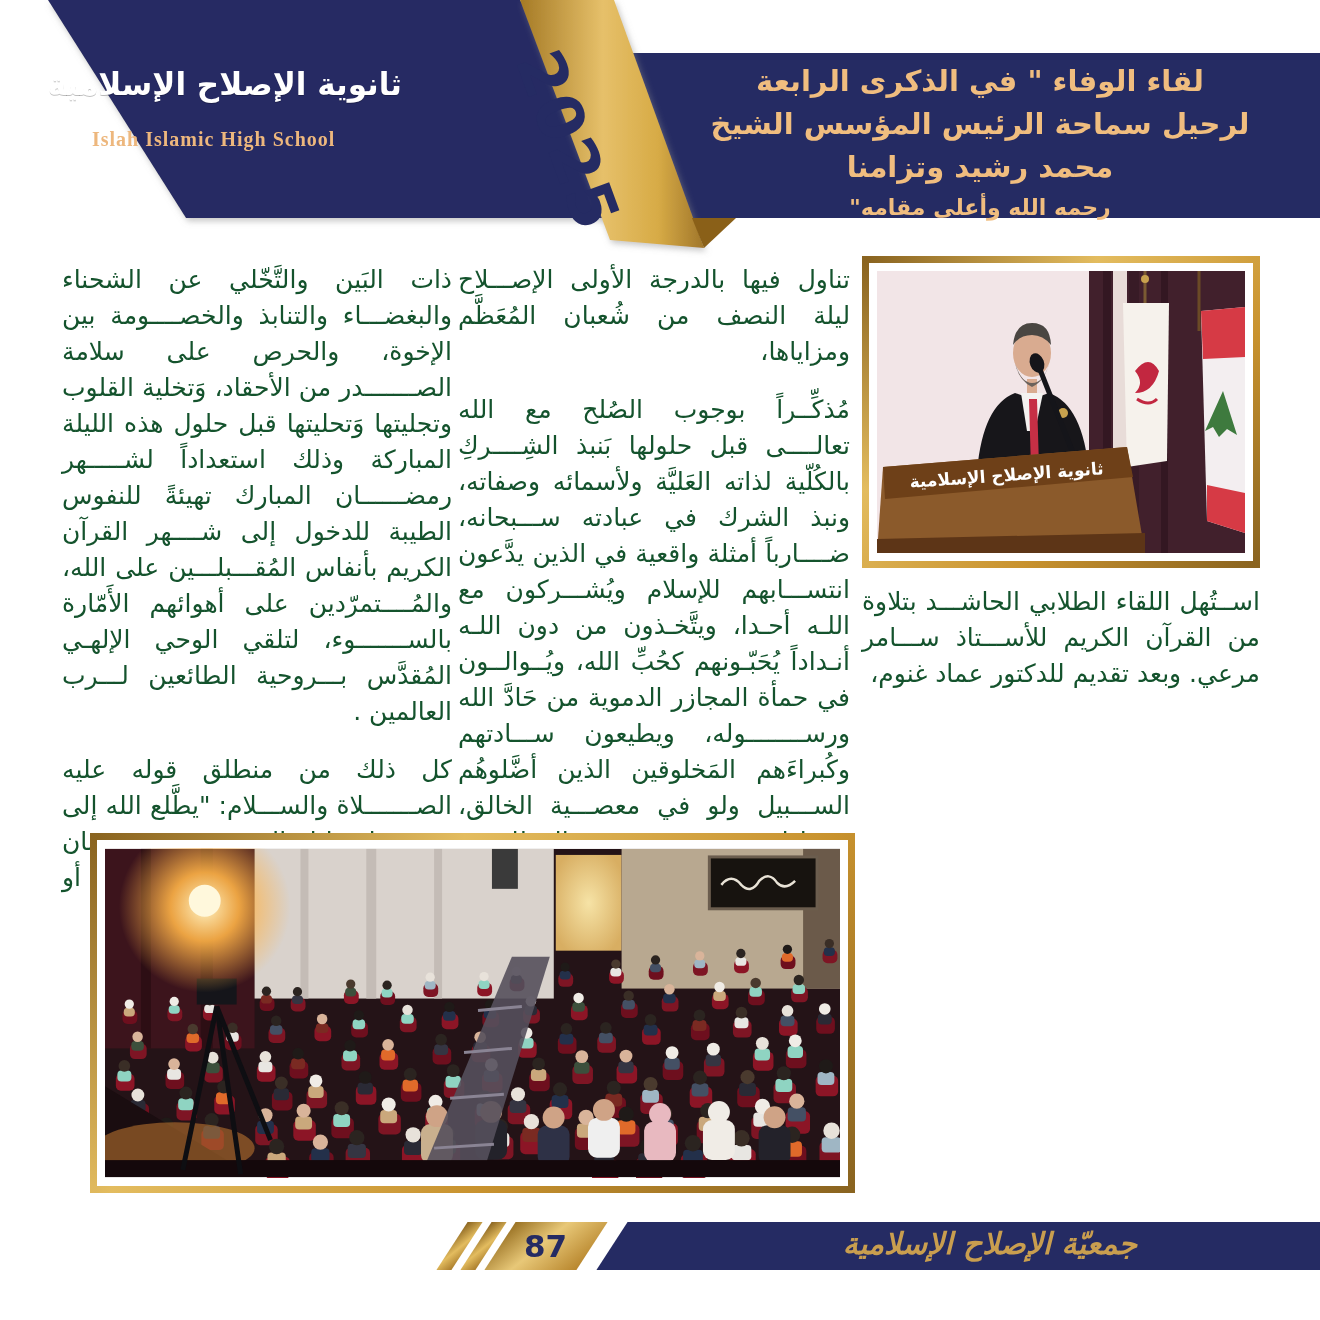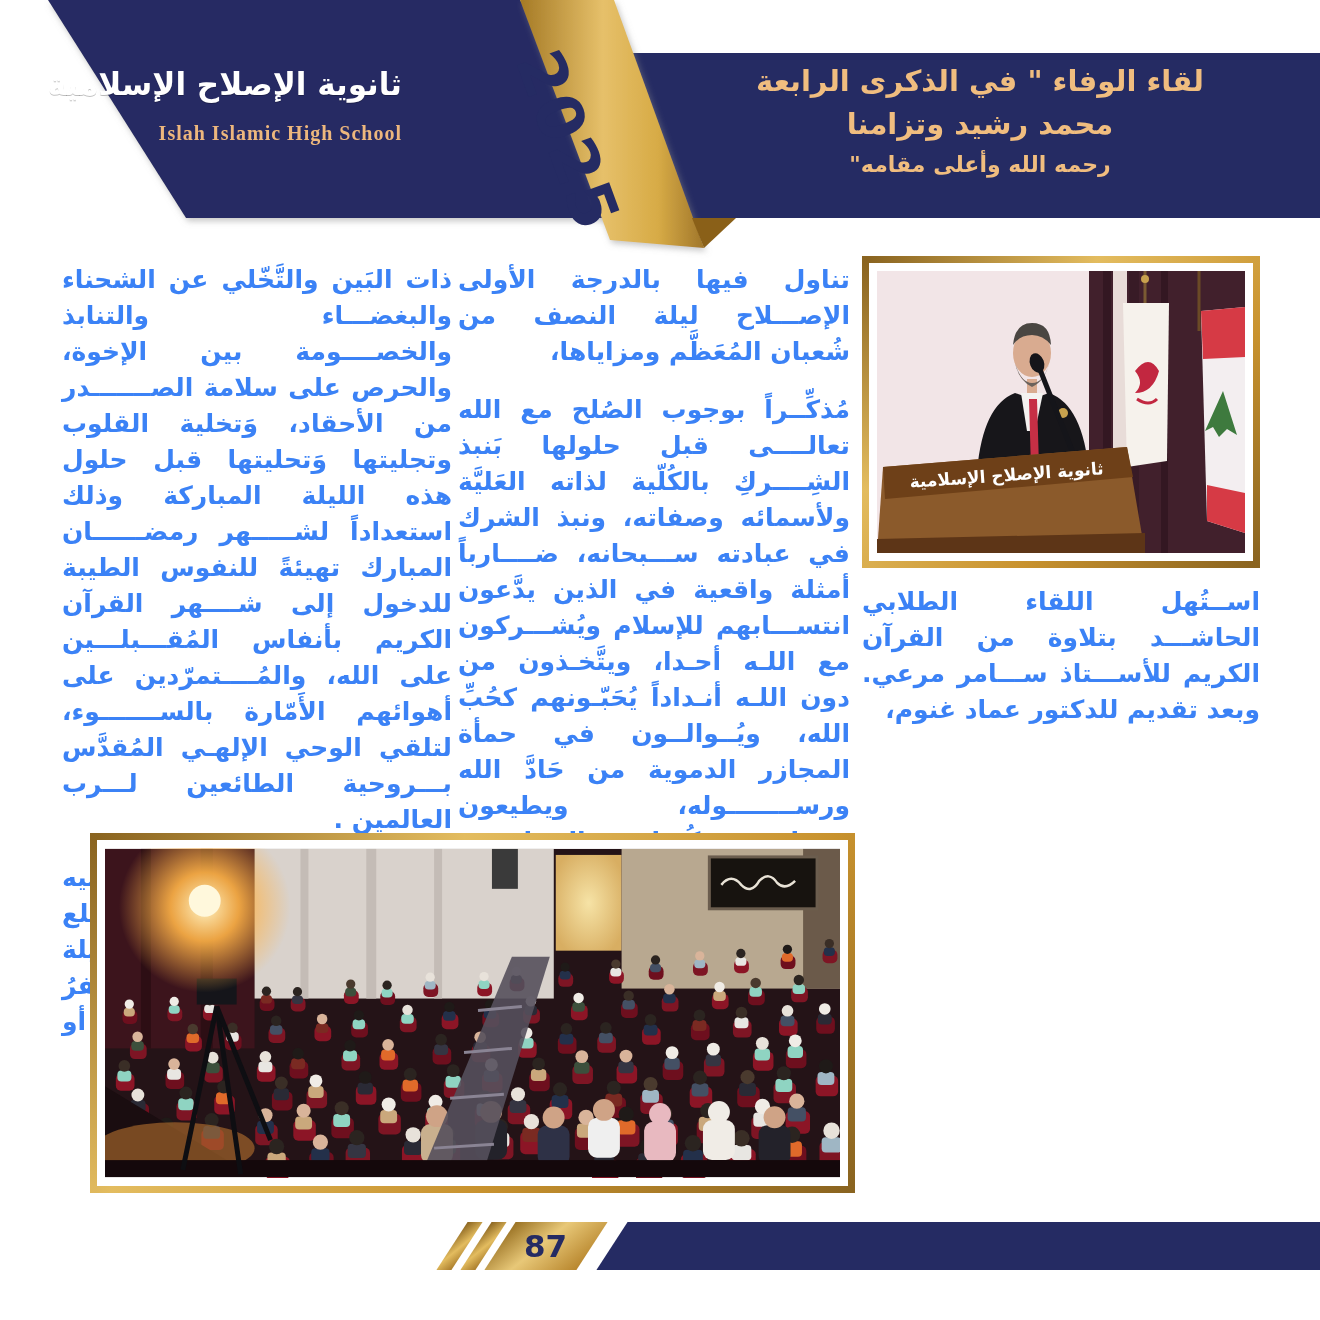--- a/index.html
+++ b/index.html
@@ -8,40 +8,40 @@
     font-family:"DejaVu Sans",sans-serif;
   }
   
   .header-svg{position:absolute;left:0;top:0;}
   .school-ar{
     position:absolute;left:92px;top:66px;width:310px;text-align:center;
     color:#ffffff;font-weight:bold;font-size:31px;white-space:nowrap;direction:rtl;
     text-shadow:0 1px 0 rgba(0,0,0,.25);
   }
   .school-en{
-    position:absolute;left:92px;top:122px;width:310px;text-align:right;
+    position:absolute;left:92px;top:128px;width:310px;text-align:left;
     color:#edb77d;font-weight:bold;font-size:20px;letter-spacing:1px;
     font-family:"Liberation Serif",serif;white-space:nowrap;
   }
   .year-badge{
     position:absolute;left:566px;top:42px;
     transform:rotate(70deg);transform-origin:left top;
     color:#252b63;font-weight:bold;font-size:64px;letter-spacing:2px;
     font-family:"DejaVu Sans",sans-serif;line-height:1;
   }
   .banner-title{
     position:absolute;left:680px;top:60px;width:600px;text-align:center;direction:rtl;
     color:#f0bd7f;font-weight:bold;
   }
   .banner-title .bline{font-size:29px;line-height:43px;}
   .banner-title .bline-small{font-size:22px;line-height:38px;}
   
   .col{position:absolute;direction:rtl;}
   .col p{
-    margin:0 0 22px 0;font-size:25px;line-height:36px;font-weight:bold;color:#3b82f6;
+    margin:0 0 22px 0;font-size:25px;line-height:36px;font-weight:normal;color:#14532d;
     text-align:justify;text-align-last:right;
   }
   .col-right{left:862px;top:256px;width:398px;}
   .col-middle{left:458px;top:262px;width:392px;}
   .col-left{left:62px;top:262px;width:390px;}
   .col-right p.space-before{margin-top:34px;}
   
   .photo-frame{
     border:7px solid;border-image:linear-gradient(135deg,#8a6420,#e3bc5f,#c8922e,#8a6420) 1;
     background:#ffffff;padding:8px;box-sizing:border-box;
@@ -88,20 +88,21 @@
   <polygon points="520,0 614,0 704,248 610,240" fill="url(#ribbonGold)" filter="url(#softShadow)"></polygon>
   <polygon points="704,248 692,218 736,218" fill="#8a6018"></polygon>
 </svg>
 
 <div class="school-ar">ثانوية الإصلاح الإسلامية</div>
 <div class="school-en">Islah Islamic High School</div>
 <div class="year-badge">2025</div>
 
 <div class="banner-title">
   <div class="bline">لقاء الوفاء " في الذكرى الرابعة</div>
+  <div class="bline">لرحيل سماحة الرئيس المؤسس الشيخ</div>
   <div class="bline">محمد رشيد وتزامنا</div>
   <div class="bline bline-small">رحمه الله وأعلى مقامه"</div>
 </div>
 
 <div class="col col-right">
   <div class="photo-frame" id="photo-speaker">
     <svg width="368" height="282" viewBox="0 0 368 282">
 
       <rect x="0" y="0" width="368" height="282" fill="#f2e5e7"></rect>
 
@@ -540,13 +541,14 @@
   </svg>
 </div>
 
 <div class="footer">
   <div class="f-skew f-slash" style="left:452px;"></div>
   <div class="f-skew f-slash" style="left:476px;"></div>
   <div class="f-skew f-num" style="left:500px;">
     <span>87</span>
   </div>
   <div class="f-skew f-bar"></div>
+  <div class="f-assoc">جمعيّة الإصلاح الإسلامية</div>
 </div>
 
 </body></html>

